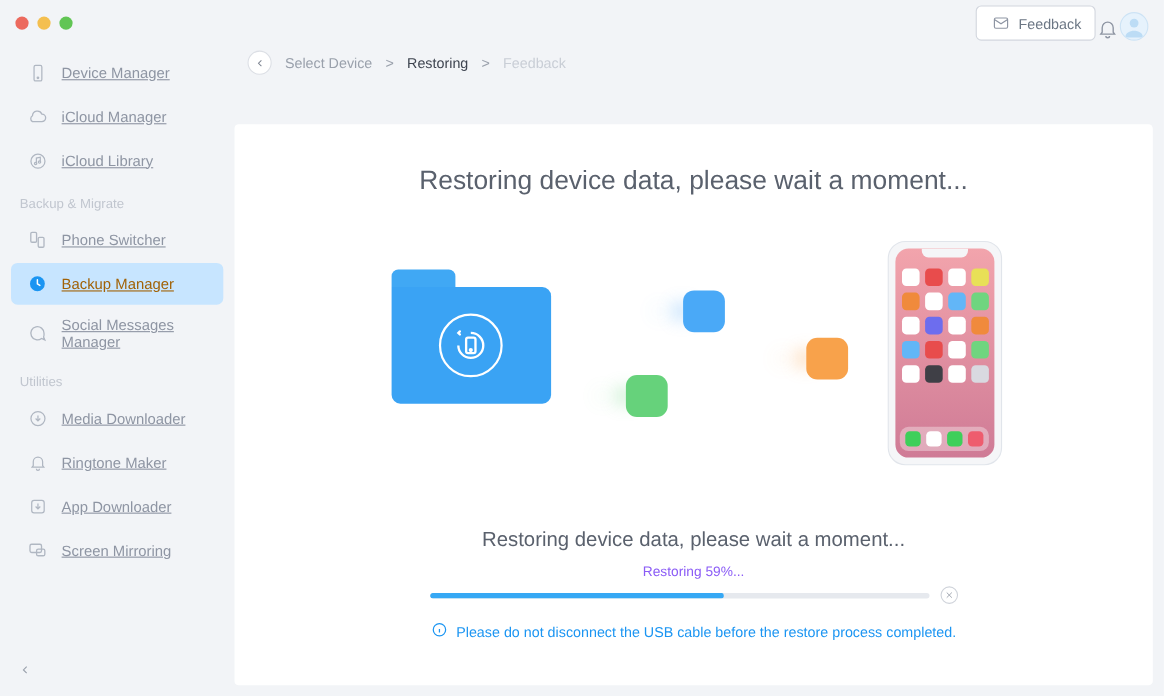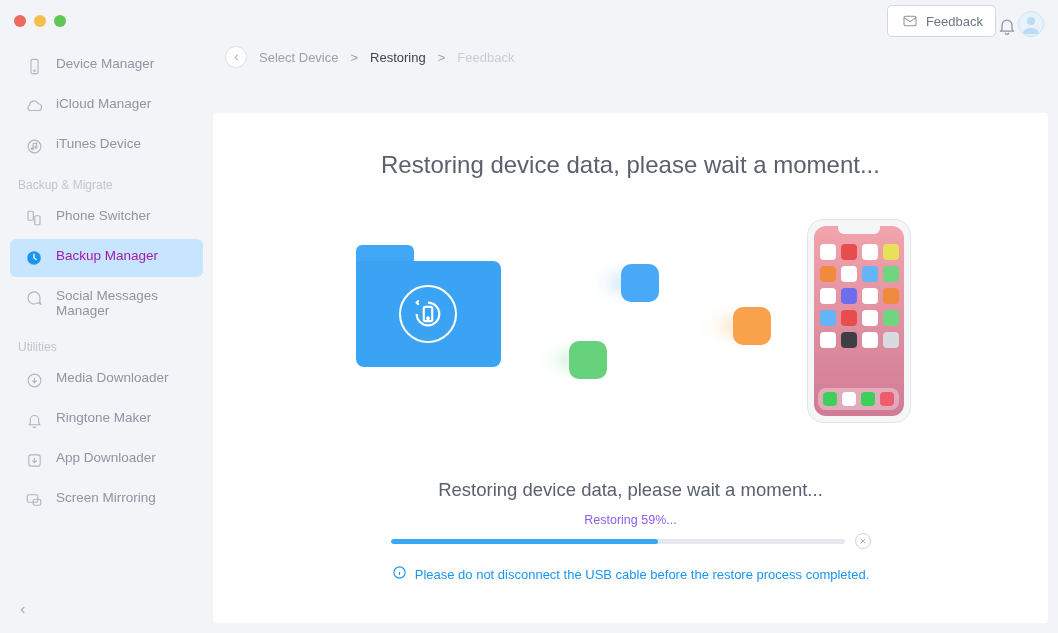--- a/index.html
+++ b/index.html
@@ -71,32 +71,33 @@
       flex-direction: column;
       position: relative;
     }
     .section-label {
       font-size: 12px;
       color: #c1c6cf;
       padding: 12px 14px 6px 14px;
     }
     .sidebar-item {
       display: flex;
-      align-items: flex-start;
+      align-items: center;
       gap: 12px;
       padding: 9px 14px;
       color: #8e95a3;
       font-size: 13.5px;
       border-radius: 6px;
       margin: 1px 6px;
       cursor: pointer;
+      text-decoration: underline;
     }
     .sidebar-item.active {
       background: #c7e5ff;
-      color: #a21caf;
+      color: #a16207;
     }
     .sidebar-item.active .side-icon { color: #1b95f2; }
     .side-icon {
       width: 20px; height: 20px;
       display: flex; align-items: center; justify-content: center;
       color: #b0b7c2;
       flex: 0 0 20px;
     }
     .sidebar-footer {
       margin-top: auto;
@@ -330,21 +331,21 @@
 
       <div class="sidebar-item">
         <span class="side-icon">
           <svg width="17" height="17" viewBox="0 0 24 24" fill="none" stroke="currentColor" stroke-width="1.6">
               <circle cx="12" cy="12" r="9"></circle>
               <path d="M10 15V8l5-1v6"></path>
               <circle cx="9" cy="15" r="1.5"></circle>
               <circle cx="14" cy="13" r="1.5"></circle>
             </svg>
         </span>
-        <span>iTunes Device</span>
+        <span>iCloud Library</span>
       </div>
 
       <div class="section-label">Backup &amp; Migrate</div>
 
       <div class="sidebar-item">
         <span class="side-icon">
           <svg width="18" height="18" viewBox="0 0 24 24" fill="none" stroke="currentColor" stroke-width="1.6">
               <rect x="4" y="3" width="7" height="12" rx="1.5"></rect>
               <rect x="13" y="9" width="7" height="12" rx="1.5"></rect>
             </svg>

